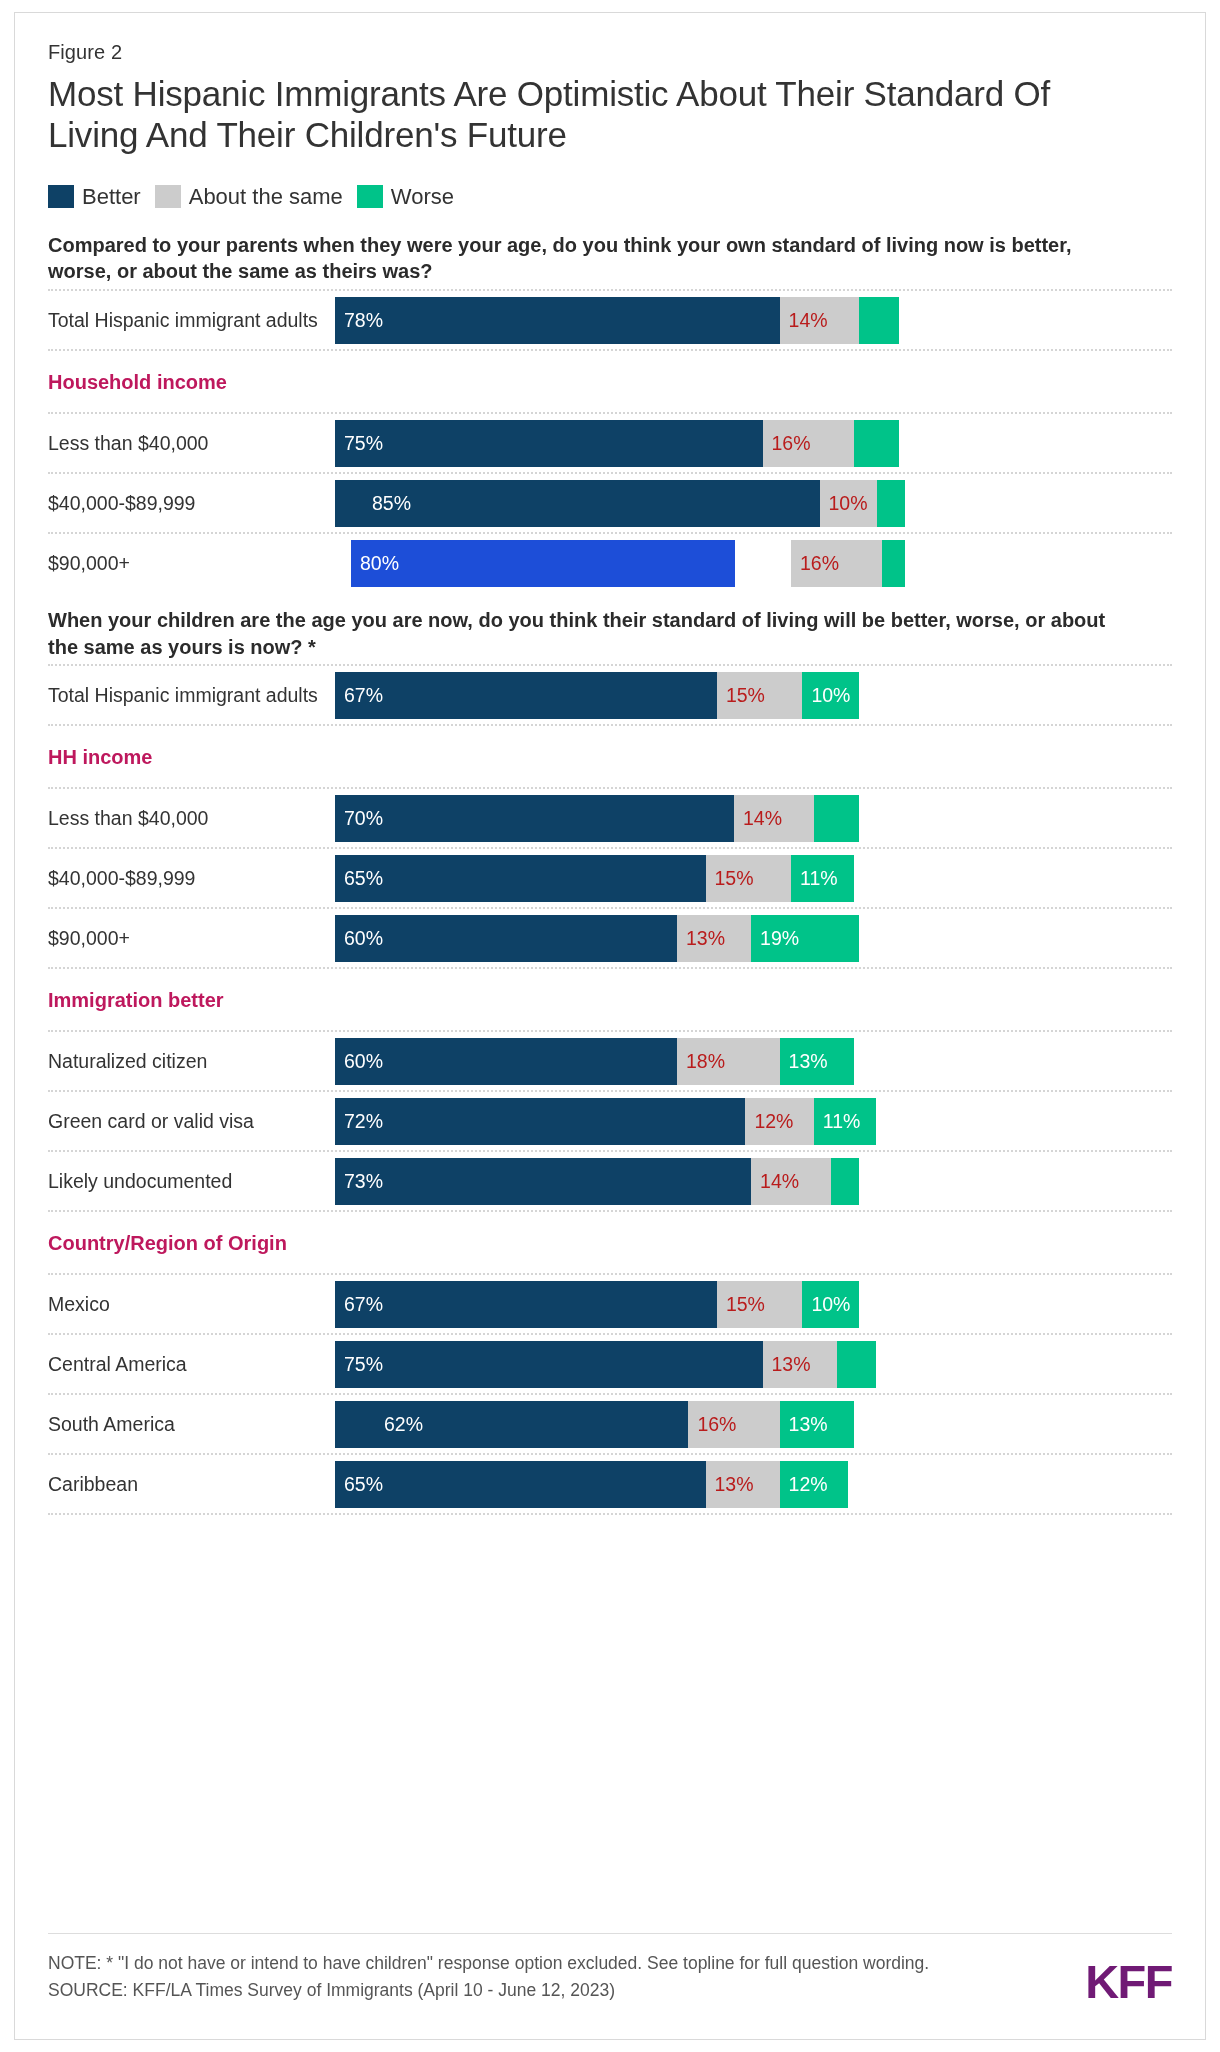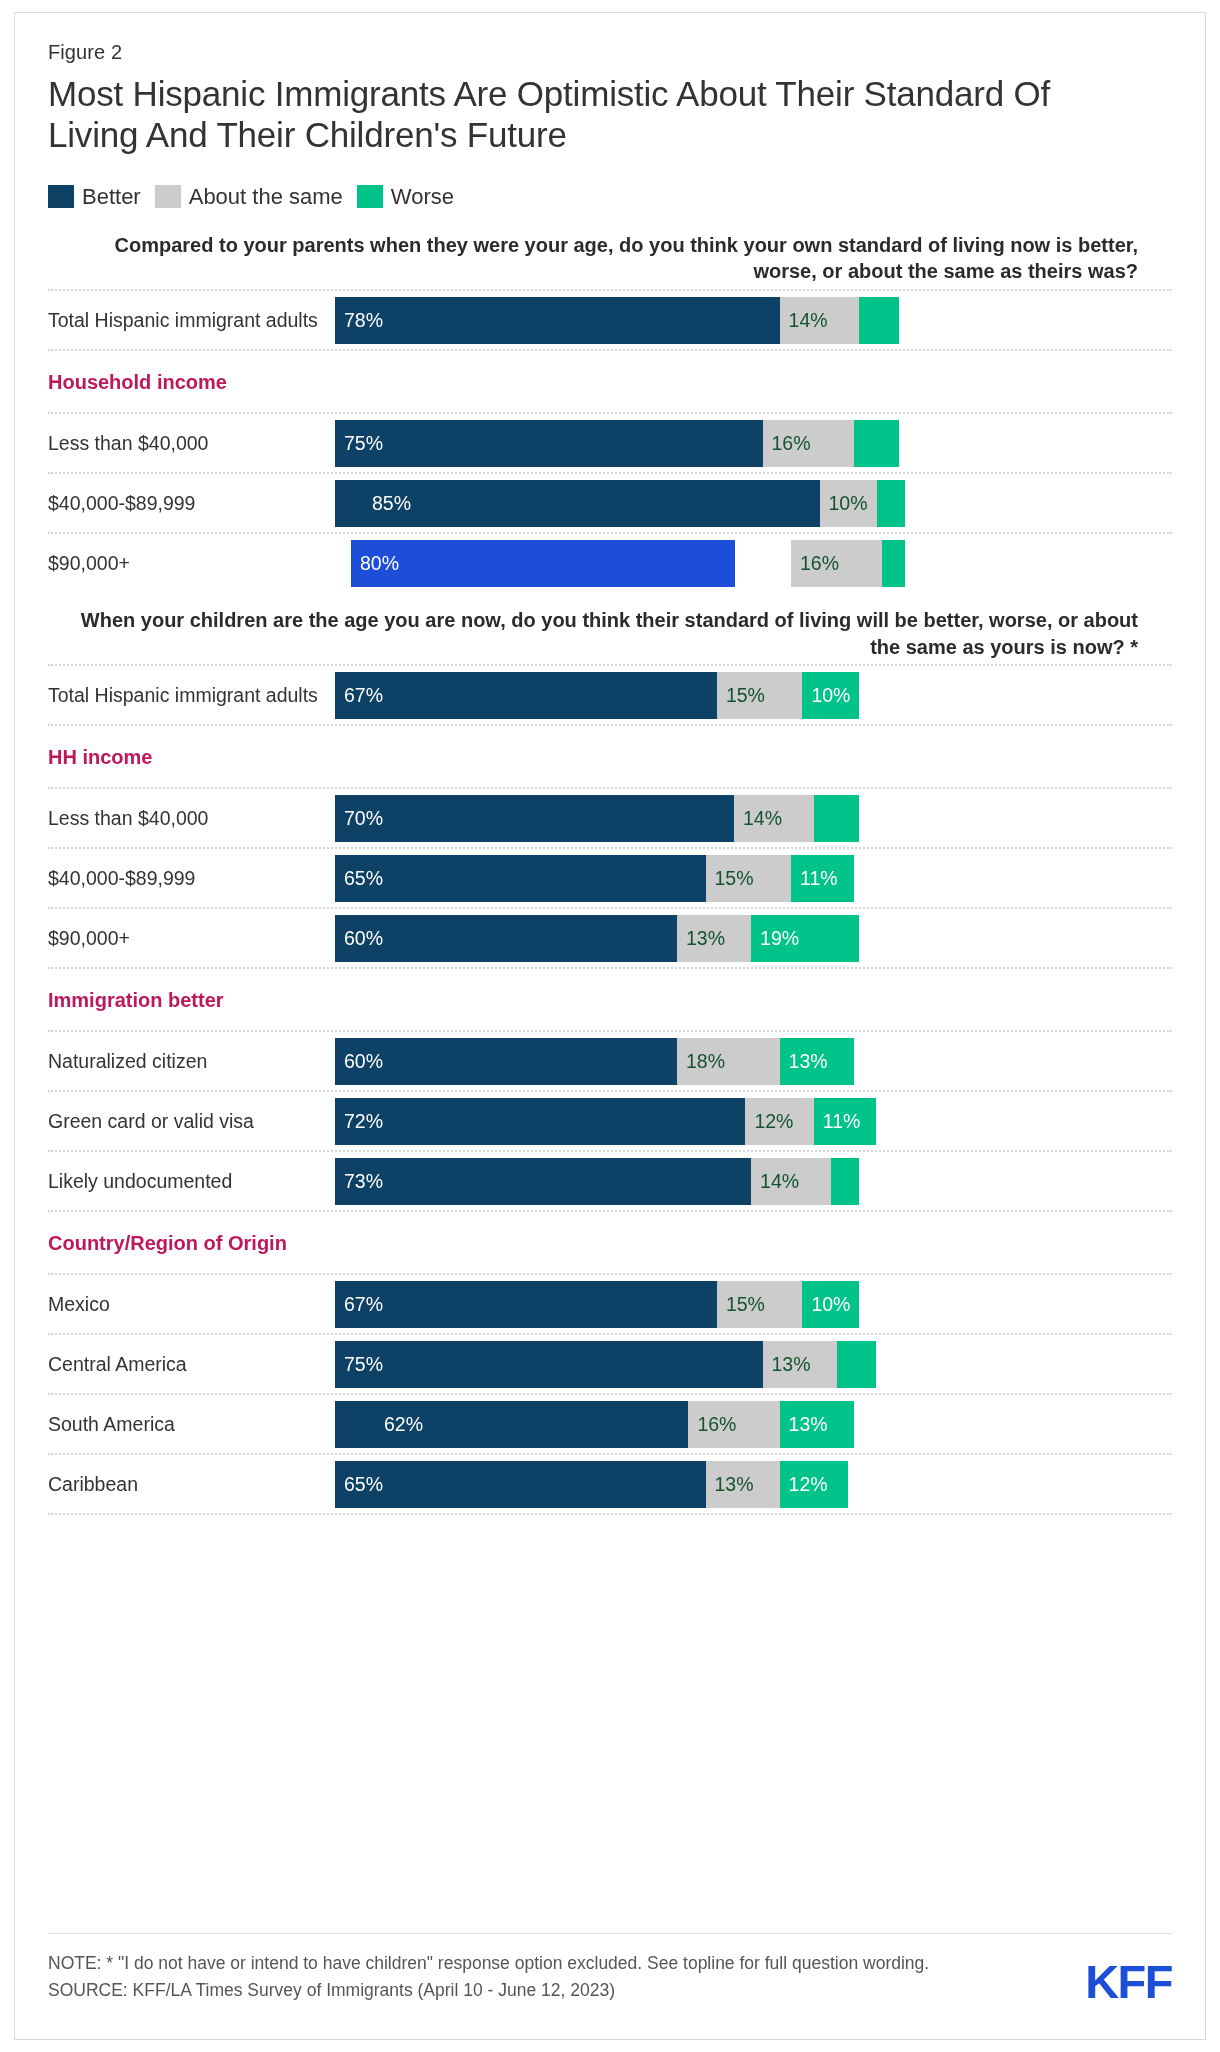--- a/index.html
+++ b/index.html
@@ -54,21 +54,20 @@
   .legend-text{font-size:22px;color:#333333;white-space:nowrap;}
 
   
   .question{
     font-size:20px;
     font-weight:bold;
     color:#2b2b2b;
     line-height:1.33;
     max-width:1090px;
     margin:0 0 4px 0;
-    text-align:right;
   }
   .q-spacer-top{margin-top:15px;}
 
   
   .group-head{
     font-size:20px;
     font-weight:bold;
     color:#be185d;
     padding:20px 0 18px 0;
   }
@@ -106,21 +105,21 @@
     box-sizing:border-box;
     display:flex;
     align-items:center;
   }
   .seg-val{
     font-size:19.5px;
     padding-left:9px;
     white-space:nowrap;
   }
   .seg-better .seg-val{color:#ffffff;}
-  .seg-same .seg-val{color:#14532d;}
+  .seg-same .seg-val{color:#b91c1c;}
   .seg-worse .seg-val{color:#ffffff;}
 
   
   .footer{
     position:absolute;
     left:33px;
     right:33px;
     bottom:34px;
   }
   .footer-rule{
@@ -135,21 +134,21 @@
   }
   .footer-text{
     font-size:17.5px;
     line-height:1.55;
     color:#555555;
     max-width:1010px;
   }
   .kff-logo{
     font-size:47px;
     font-weight:bold;
-    color:#1d4ed8;
+    color:#701a75;
     letter-spacing:-1.5px;
     line-height:1;
     margin-top:8px;
     flex:0 0 auto;
   }
 </style>
 </head>
 <body>
 
 <div id="page">

